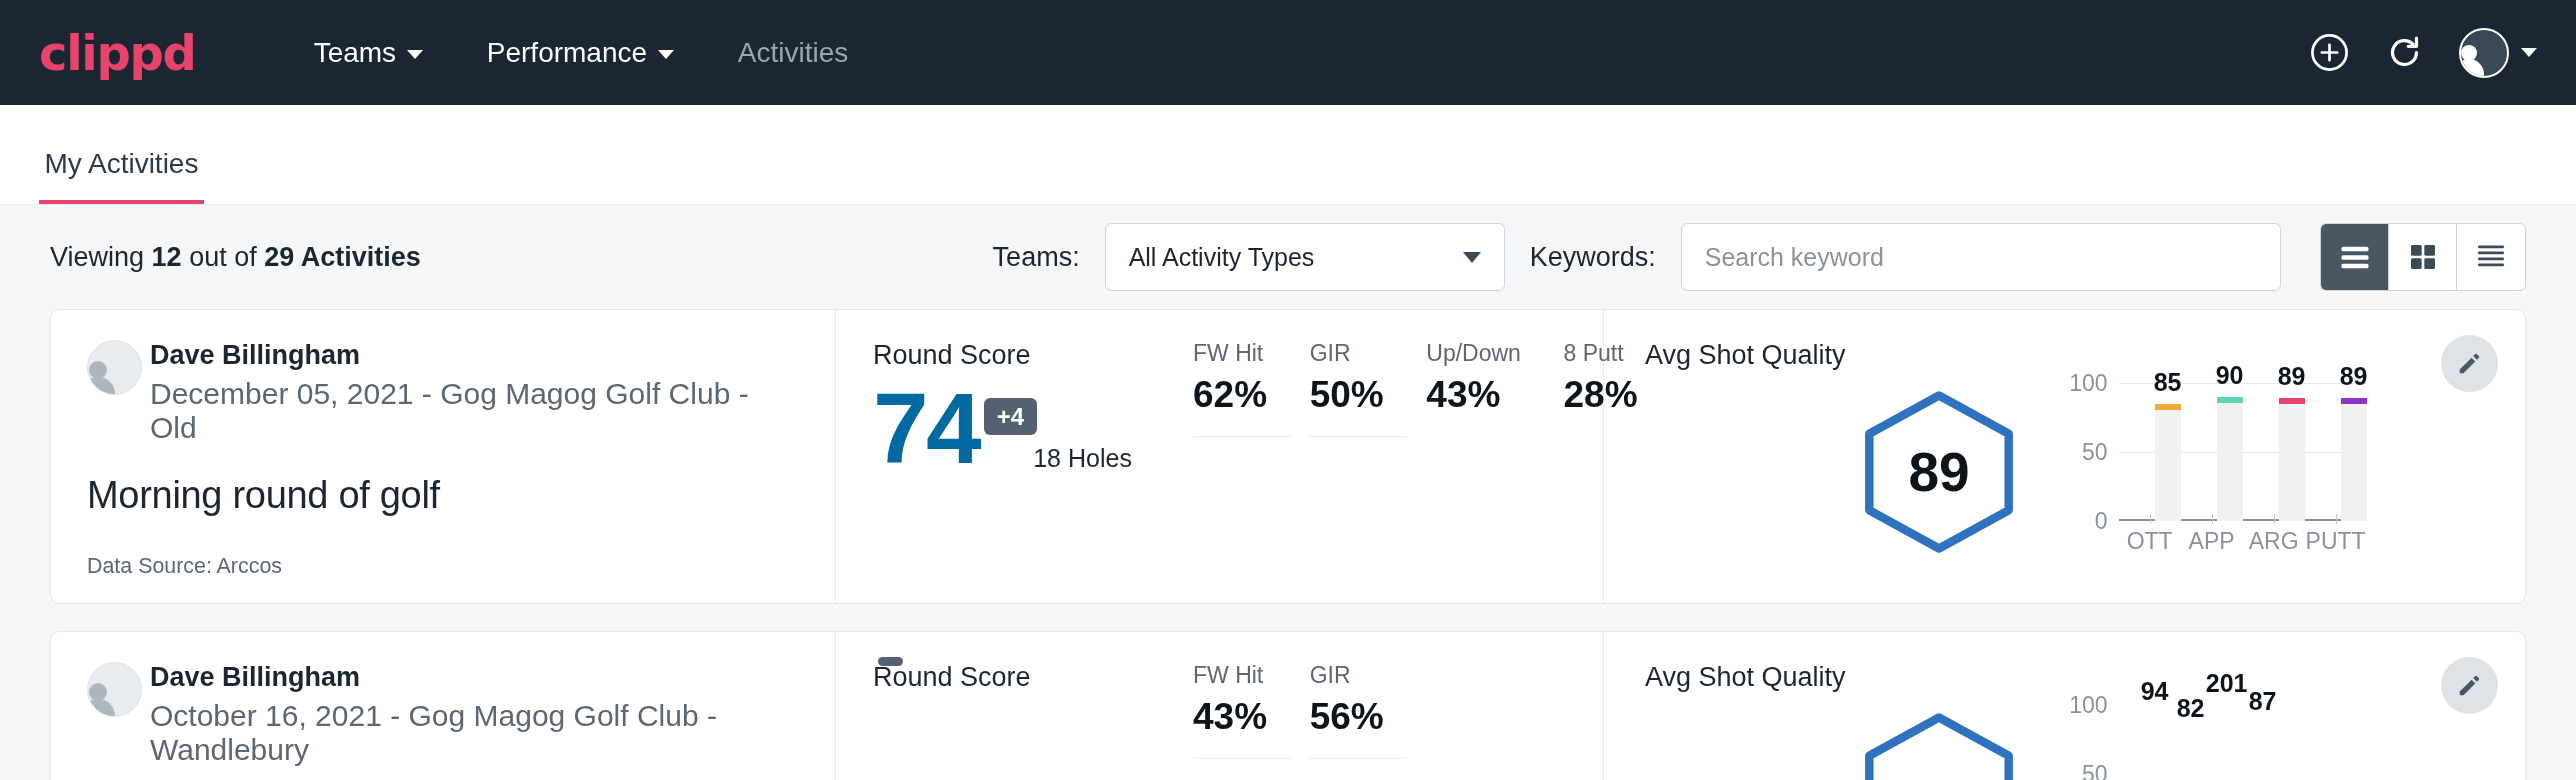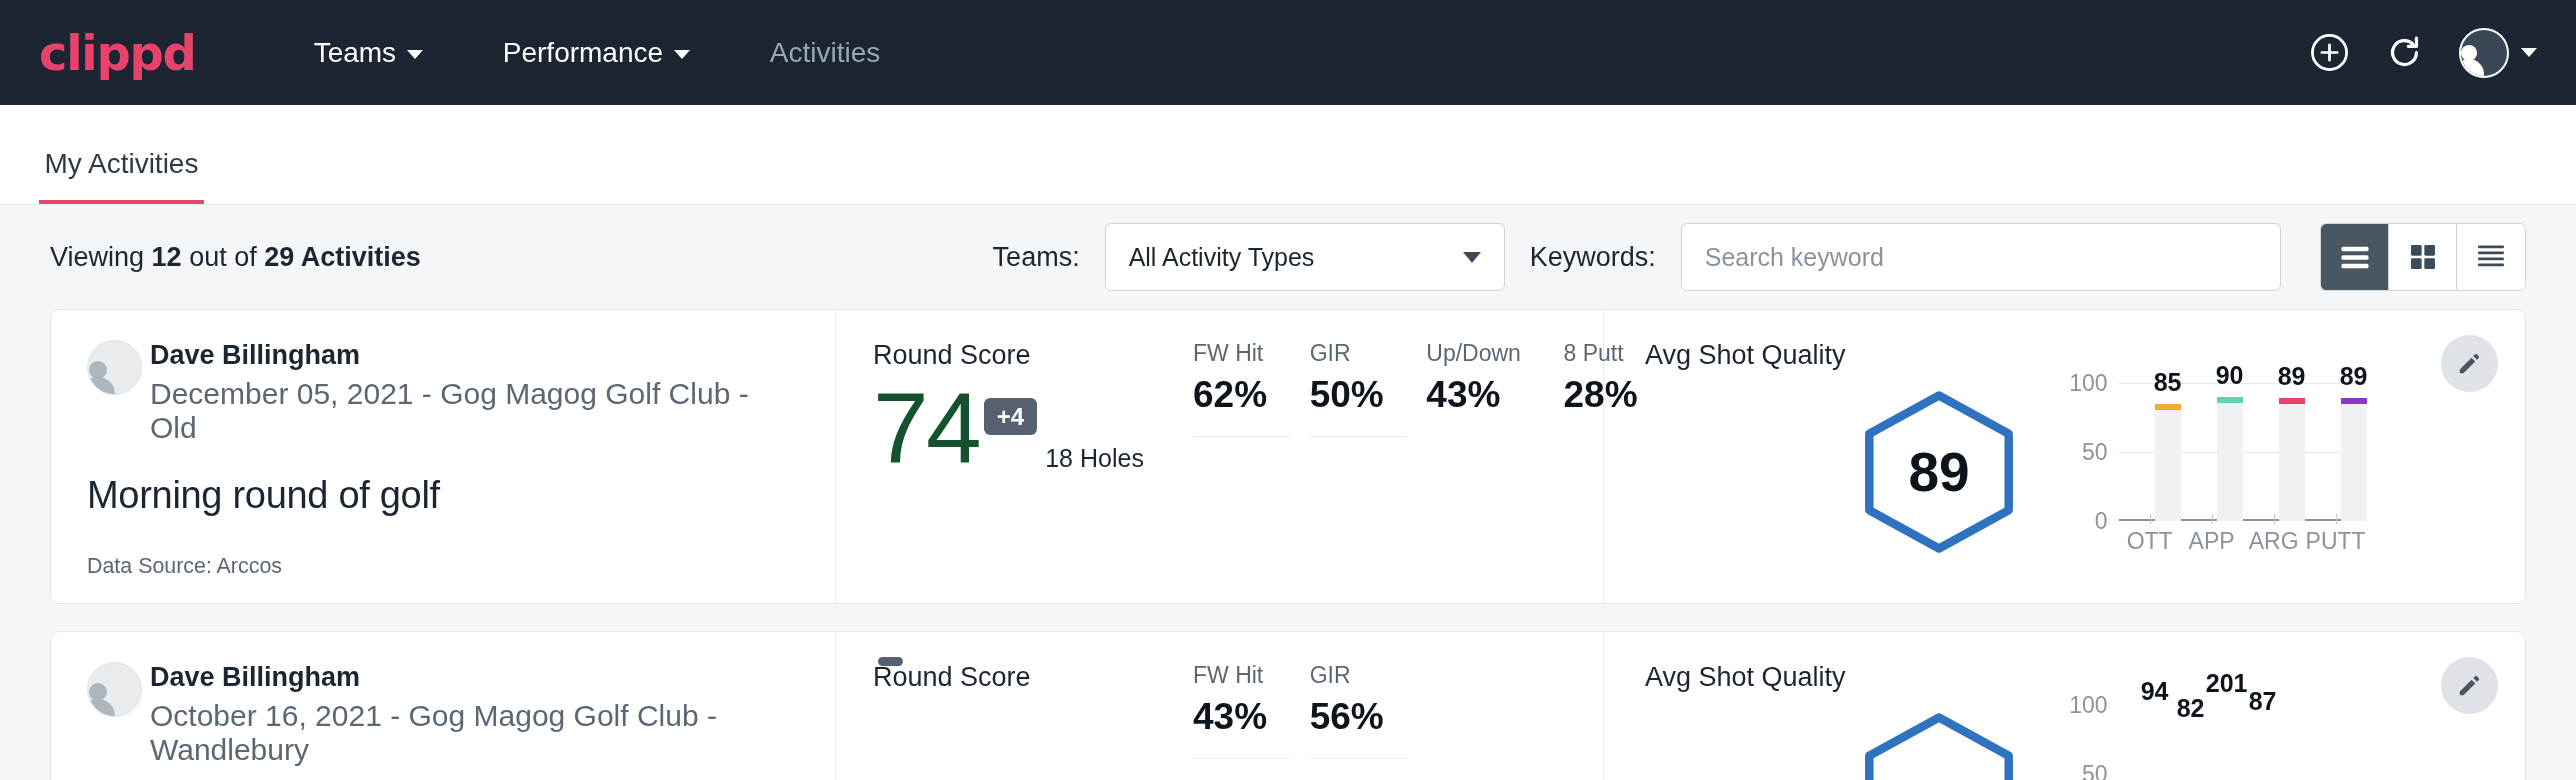--- a/index.html
+++ b/index.html
@@ -20,21 +20,21 @@
     position: relative;
   }
   .logo {
     font-size: 48px;
     font-weight: 700;
     color: #e8436b;
     letter-spacing: -1.3px;
     margin-right: 86px;
     font-family: "DejaVu Sans", sans-serif;
   }
-  .navlinks { display: flex; align-items: center; gap: 16px; }
+  .navlinks { display: flex; align-items: center; gap: 0; }
   .navitem {
     display: flex; align-items: center; gap: 10.7px;
     color: #ffffff;
     font-size: 28px;
     padding: 0 32px;
     cursor: pointer;
     white-space: nowrap;
   }
   .navitem.dim { color: #9aa6b2; }
   .caret {
@@ -188,30 +188,30 @@
   .umeta { font-size: 30px; color: #5b6773; margin-top: 6.2px; }
   .ctitle { font-size: 38px; color: #1b2632; margin-top: 28.6px; letter-spacing: -0.3px; }
   .csrc { font-size: 21.4px; color: #5b6773; margin-top: 37px; }
 
   .col-score {
     width: 357px;
     padding: 30px 0 0 37px;
   }
   .sect-label { font-size: 27px; color: #1b2632; }
   .scoreline { display: flex; align-items: flex-end; margin-top: 7.1px; }
-  .bignum { font-size: 100px; font-weight: 400; color: #14532d; line-height: 1; letter-spacing: -2.7px; }
+  .bignum { font-size: 100px; font-weight: 700; color: #0369a1; line-height: 1; letter-spacing: -2.7px; }
   .badge {
     background: #556170; color: #fff;
     font-size: 24px; font-weight: 700;
     border-radius: 6.2px;
     padding: 4.5px 12.5px;
     position: relative;
     top: -43px; left: 5.4px;
   }
-  .holes { font-size: 25px; color: #1b2632; margin-left: 14px; position: relative; top: -5.4px; }
+  .holes { font-size: 25px; color: #1b2632; margin-left: 2px; position: relative; top: -5.4px; }
 
   .col-stats {
     width: 411px;
     padding: 30px 0 0 0;
     display: grid;
     grid-template-columns: 1fr 1fr 1fr 1fr;
     column-gap: 19.6px;
     align-content: start;
     border-right: 0.9px solid #e9ecef;
   }

